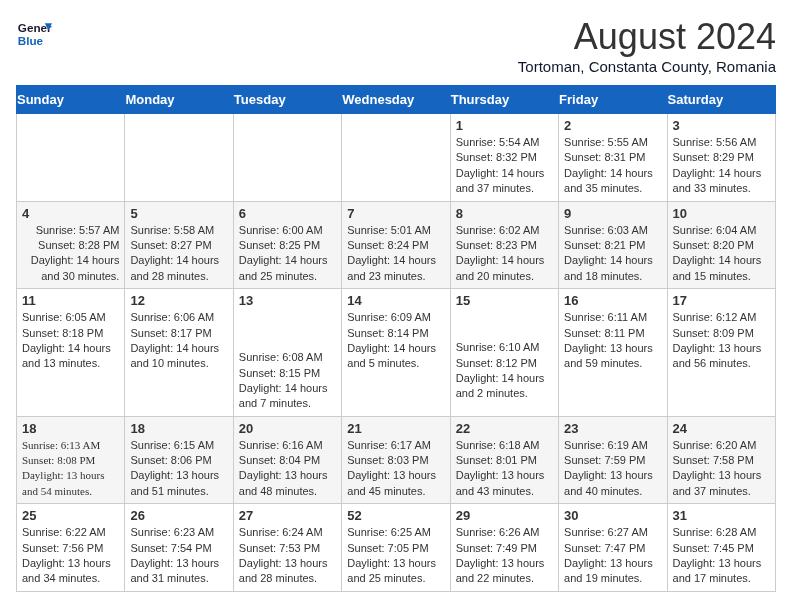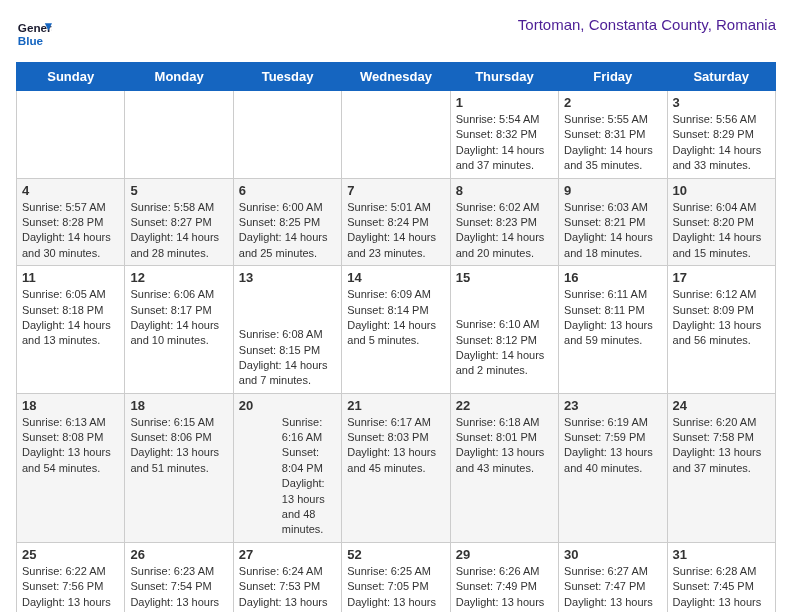--- a/index.html
+++ b/index.html
@@ -28,34 +28,34 @@
     .title-block {
       text-align: right;
     }
     .calendar-title {
       font-size: 36px;
       font-weight: normal;
       color: #333;
     }
     .calendar-subtitle {
       font-size: 15px;
-      color: #4c1d95;
+      color: #0f172a;
     }
     .calendar-table {
       width: 100%;
       border-collapse: collapse;
       table-layout: fixed;
     }
     .calendar-table thead tr th {
       background-color: #1565c0;
       color: #fff;
       font-size: 13px;
       font-weight: bold;
-      padding: 6px 13px;
-      text-align: center;
+      padding: 6px 0;
+      text-align: left;
       border: 1px solid #1565c0;
     }
     .calendar-table tbody tr td {
       border: 1px solid #ccc;
       vertical-align: top;
       padding: 4px 5px;
       font-size: 10.5px;
       color: #333;
       height: 84px;
       background: #fff;
@@ -84,20 +84,21 @@
 
 <div class="header-section">
   <div class="logo">
     <svg class="logo-icon" viewBox="0 0 40 40">
       <text x="2" y="18" font-size="13" font-weight="bold" fill="#1a1a2e" font-family="Arial">General</text>
       <text x="2" y="32" font-size="13" font-weight="bold" fill="#1565c0" font-family="Arial">Blue</text>
       <polygon points="32,8 40,8 36,16" fill="#1565c0"></polygon>
     </svg>
   </div>
   <div class="title-block">
+    <div class="calendar-title">August 2024</div>
     <div class="calendar-subtitle">Tortoman, Constanta County, Romania</div>
   </div>
 </div>
 
 <table class="calendar-table">
   <thead>
     <tr>
       <th>Sunday</th>
       <th>Monday</th>
       <th>Tuesday</th>
@@ -131,21 +132,21 @@
           <span class="day-number">3</span>
           <div class="day-detail" style="white-space: pre-line;">Sunrise: 5:56 AM
 Sunset: 8:29 PM
 Daylight: 14 hours
 and 33 minutes.</div>
         </td>
       </tr>
       <tr>
         <td>
           <span class="day-number">4</span>
-          <div class="day-detail" style="white-space: pre-line;">Sunrise: 5:57 AM
+          <div class="day-detail" style="white-space: pre-line; text-align: right;">Sunrise: 5:57 AM
 Sunset: 8:28 PM
 Daylight: 14 hours
 and 30 minutes.</div>
         </td>
         <td>
           <span class="day-number">5</span>
           <div class="day-detail" style="white-space: pre-line;">Sunrise: 5:58 AM
 Sunset: 8:27 PM
 Daylight: 14 hours
 and 28 minutes.</div>
@@ -233,35 +234,35 @@
           <span class="day-number">17</span>
           <div class="day-detail" style="white-space: pre-line;">Sunrise: 6:12 AM
 Sunset: 8:09 PM
 Daylight: 13 hours
 and 56 minutes.</div>
         </td>
       </tr>
       <tr>
         <td>
           <span class="day-number">18</span>
-          <div class="day-detail" style="white-space: pre-line;">Sunrise: 6:13 AM
+          <div class="day-detail" style="white-space: pre-line; font-family: Liberation Serif, serif;">Sunrise: 6:13 AM
 Sunset: 8:08 PM
 Daylight: 13 hours
 and 54 minutes.</div>
         </td>
         <td>
           <span class="day-number">18</span>
           <div class="day-detail" style="white-space: pre-line;">Sunrise: 6:15 AM
 Sunset: 8:06 PM
 Daylight: 13 hours
 and 51 minutes.</div>
         </td>
         <td>
           <span class="day-number">20</span>
-          <div class="day-detail" style="white-space: pre-line; margin-left: 43px;">Sunrise: 6:16 AM
+          <div class="day-detail" style="white-space: pre-line;">Sunrise: 6:16 AM
 Sunset: 8:04 PM
 Daylight: 13 hours
 and 48 minutes.</div>
         </td>
         <td>
           <span class="day-number">21</span>
           <div class="day-detail" style="white-space: pre-line;">Sunrise: 6:17 AM
 Sunset: 8:03 PM
 Daylight: 13 hours
 and 45 minutes.</div>

